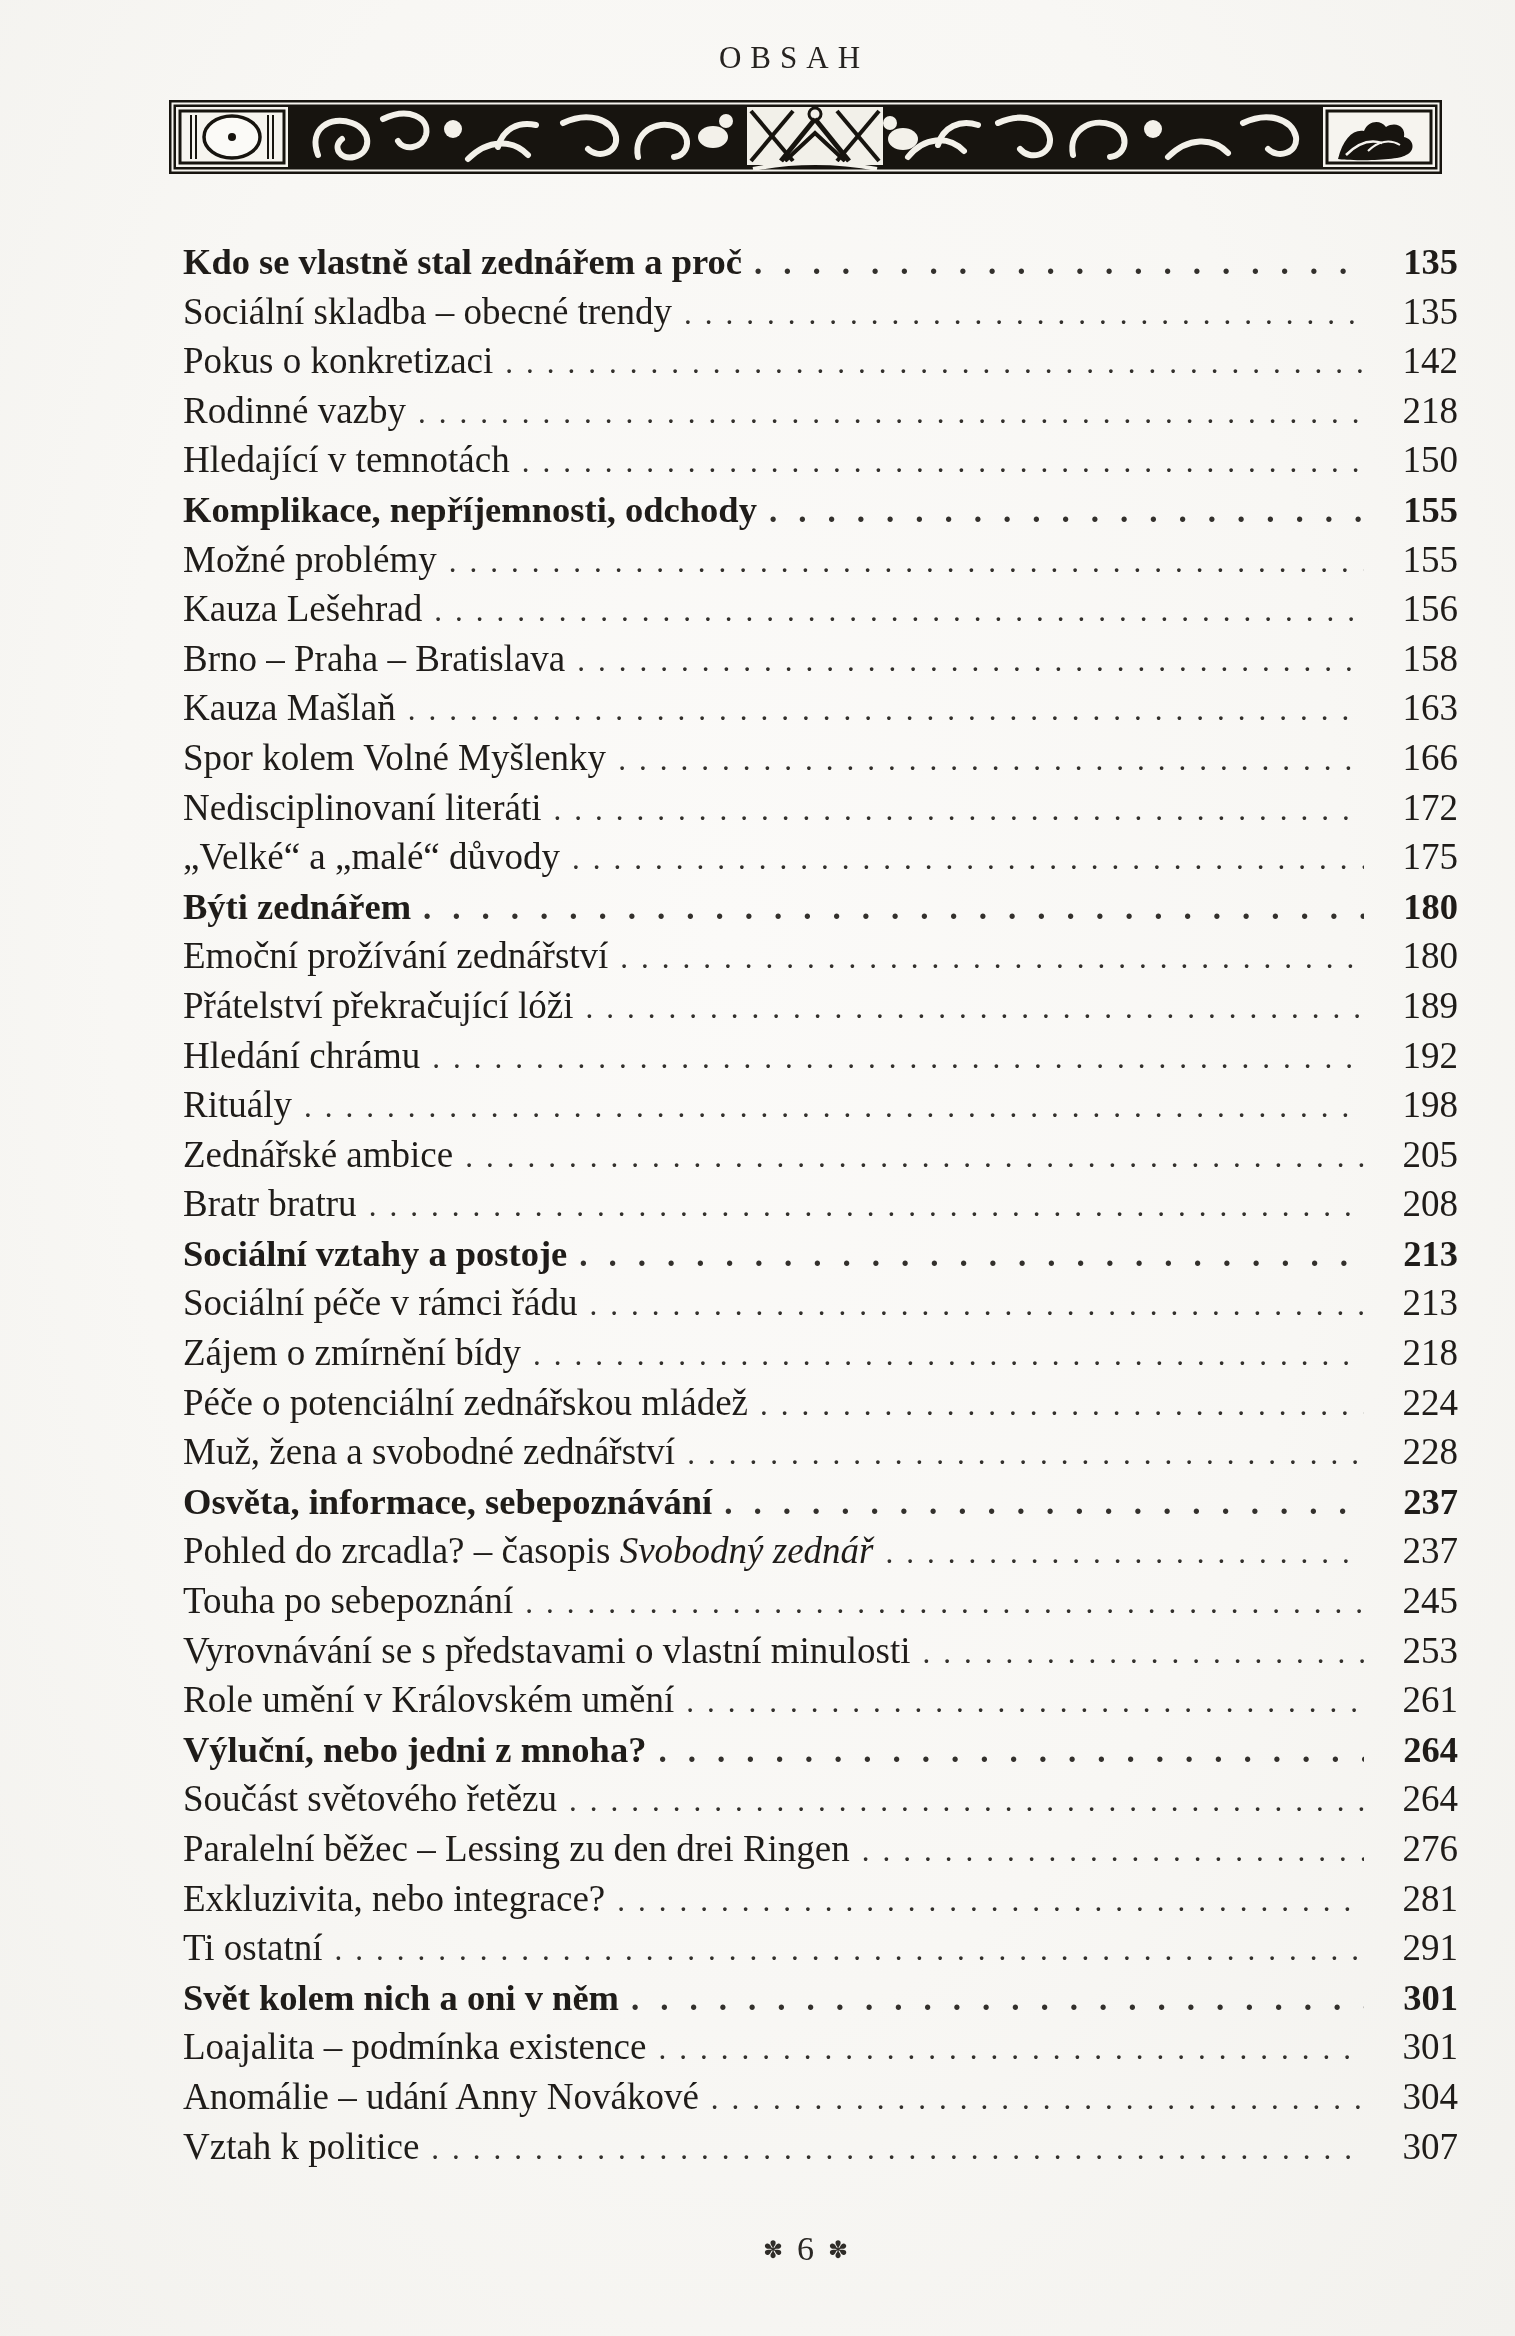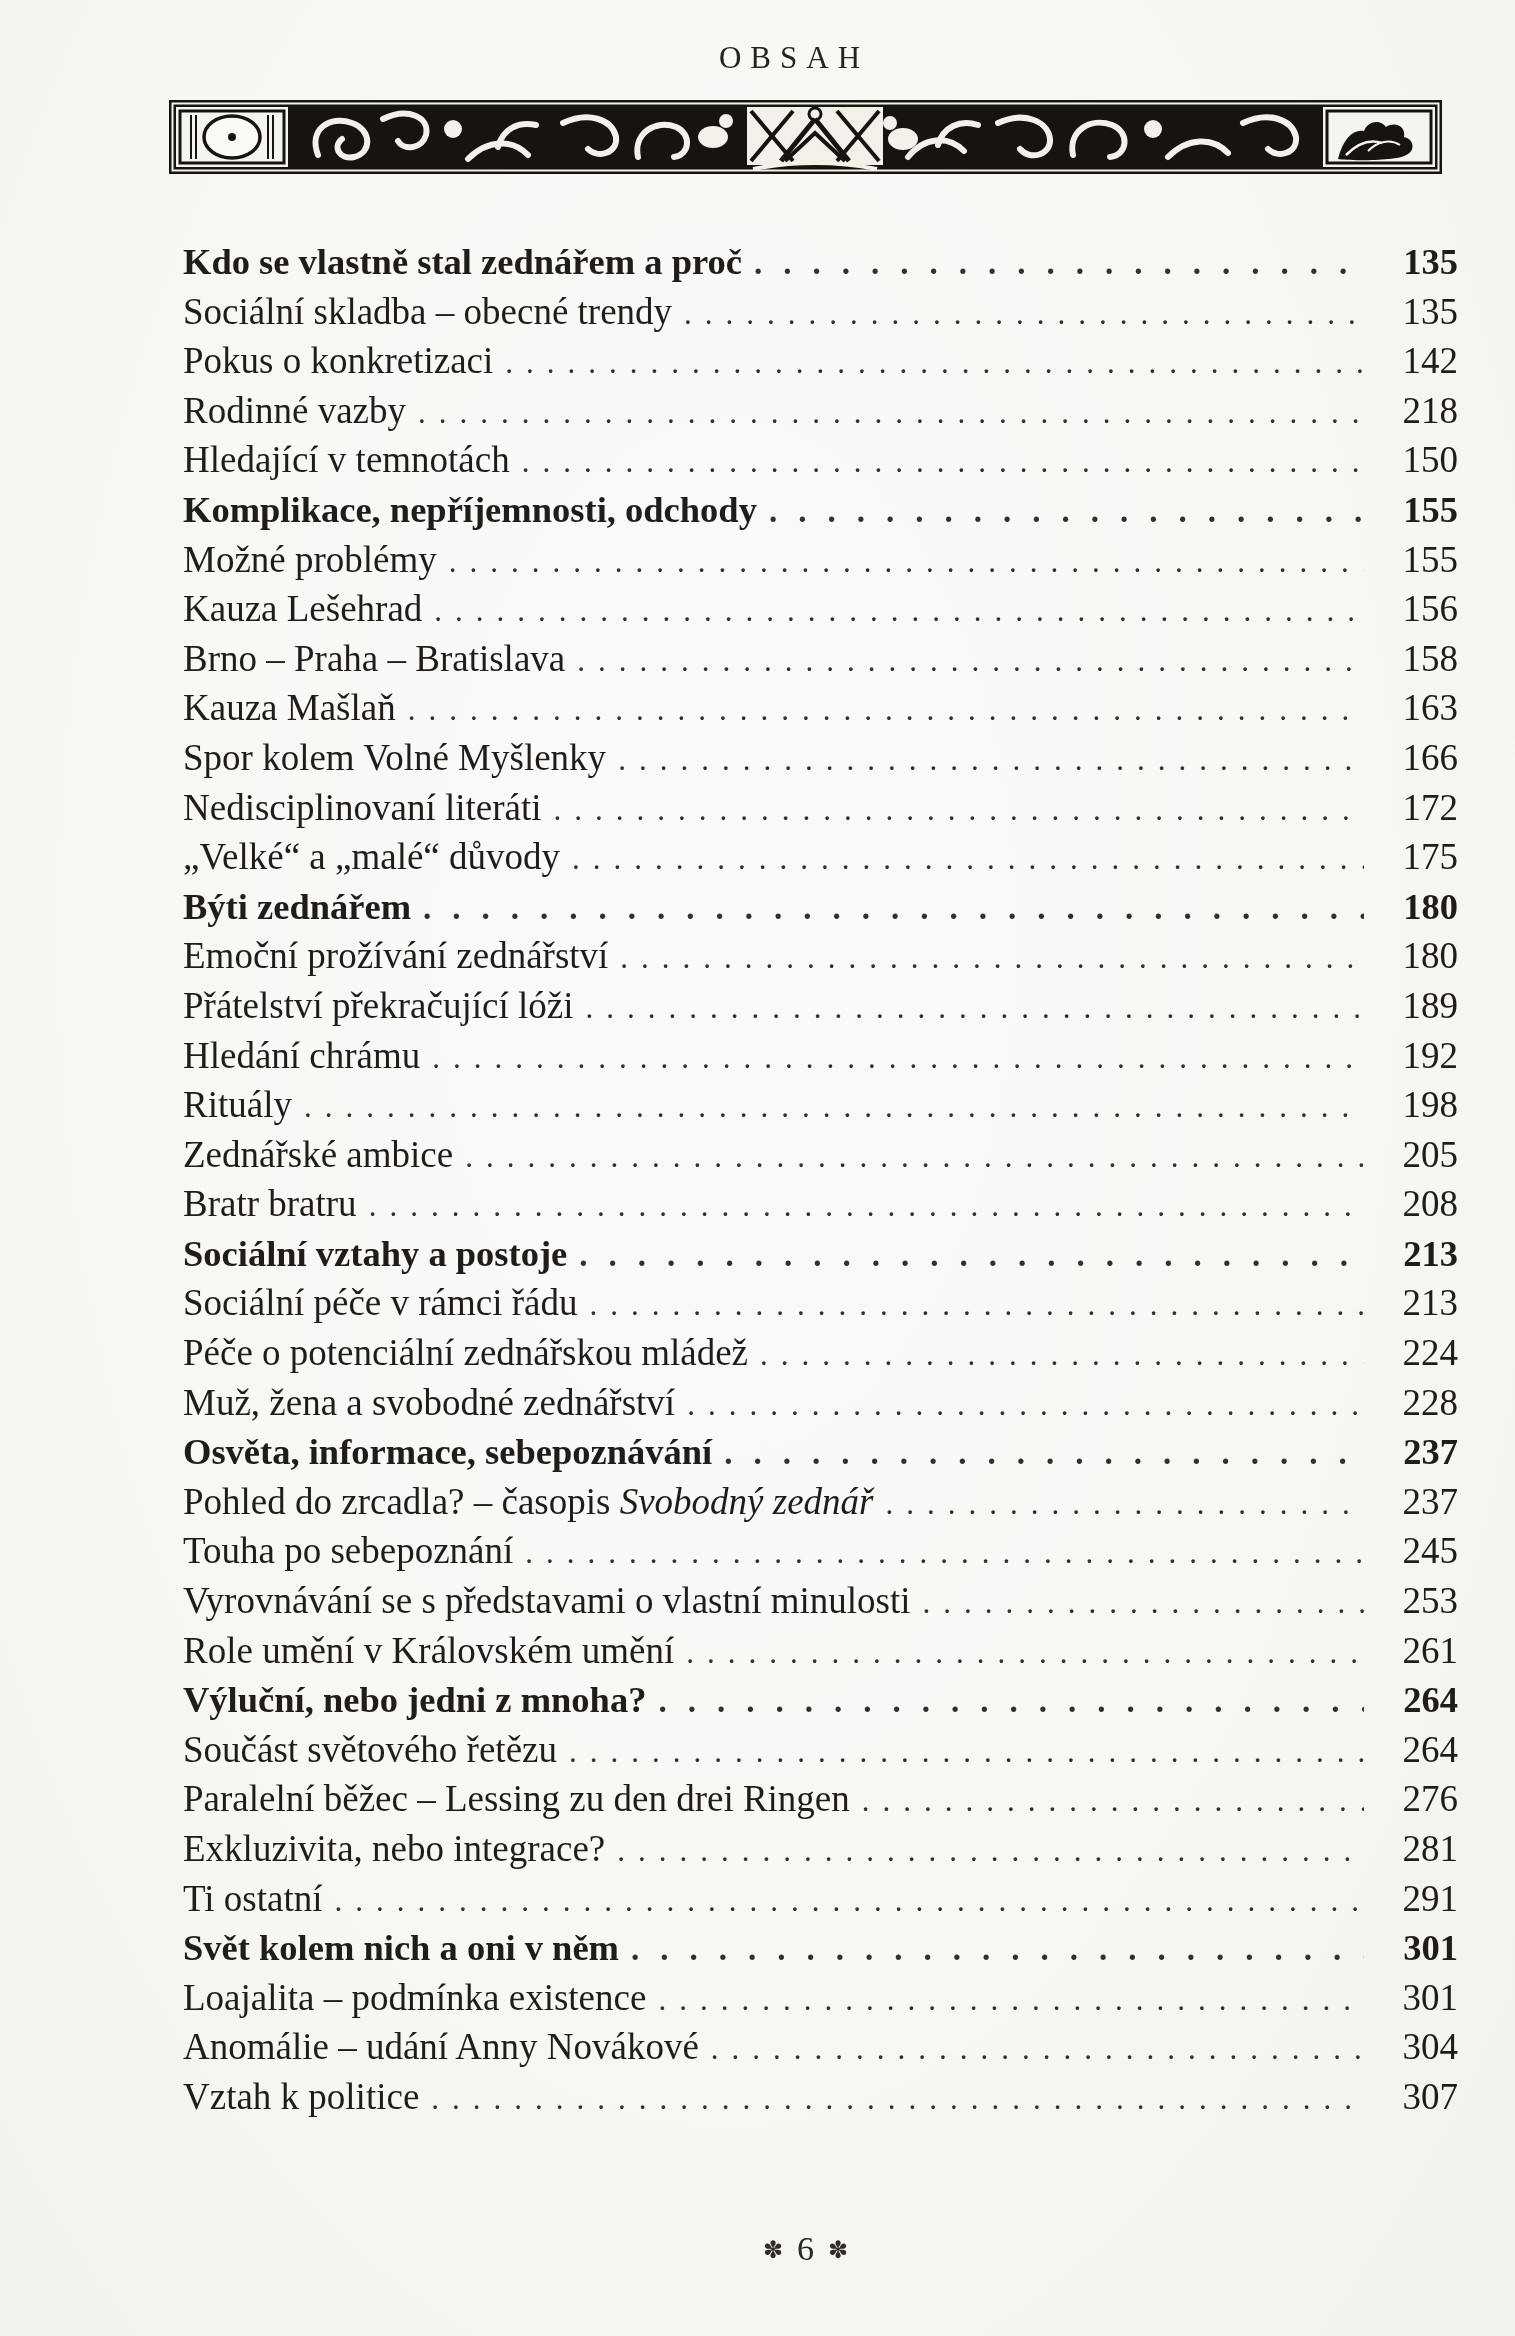--- a/index.html
+++ b/index.html
@@ -248,20 +248,25 @@
     <span class="toc-leader"></span>
     <span class="toc-page">213</span>
   </div>
 
   <div class="toc-row">
     <span class="toc-label"><span class="toc-label-text">Sociální péče v rámci řádu</span></span>
     <span class="toc-leader"></span>
     <span class="toc-page">213</span>
   </div>
 
+  <div class="toc-row">
+    <span class="toc-label"><span class="toc-label-text">Zájem o zmírnění bídy</span></span>
+    <span class="toc-leader"></span>
+    <span class="toc-page">218</span>
+  </div>
 
   <div class="toc-row">
     <span class="toc-label"><span class="toc-label-text">Péče o potenciální zednářskou mládež</span></span>
     <span class="toc-leader"></span>
     <span class="toc-page">224</span>
   </div>
 
   <div class="toc-row">
     <span class="toc-label"><span class="toc-label-text">Muž, žena a svobodné zednářství</span></span>
     <span class="toc-leader"></span>

